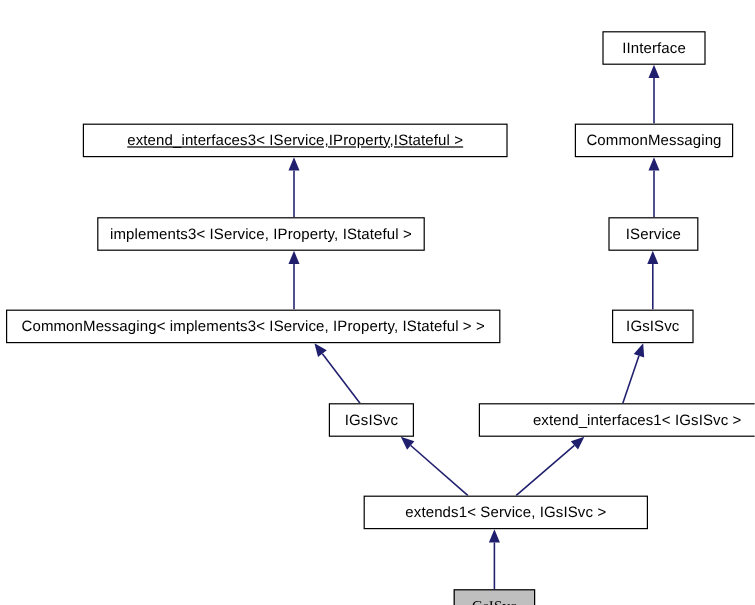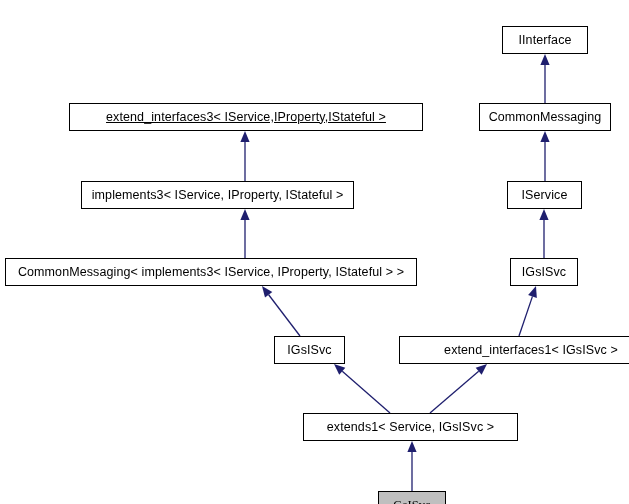--- a/index.html
+++ b/index.html
@@ -113,20 +113,20 @@
       </div>
       <div class="node" style="left: 510px; top: 238px; width: 68px; height: 28px;">
         <span class="node-label">IGsISvc</span>
       </div>
       <div class="node" style="left: 274px; top: 316px; width: 71px; height: 28px;">
         <span class="node-label">IGsISvc</span>
       </div>
       <div class="node" style="left: 399px; top: 316px; width: 264px; height: 28px;">
         <span class="node-label">extend_interfaces1&lt; IGsISvc &gt;</span>
       </div>
-      <div class="node" style="left: 303px; top: 393px; width: 215px; height: 28px;">
+      <div class="node" style="left: 303px; top: 393px; width: 237px; height: 28px;">
         <span class="node-label">extends1&lt; Service, IGsISvc &gt;</span>
       </div>
       <div class="node highlight" style="left: 378px; top: 471px; width: 68px; height: 28px; font-family: Liberation Serif, serif;">
         <span class="node-label">GsISvc</span>
       </div>
     </div>
 </div>
 
 </body></html>

